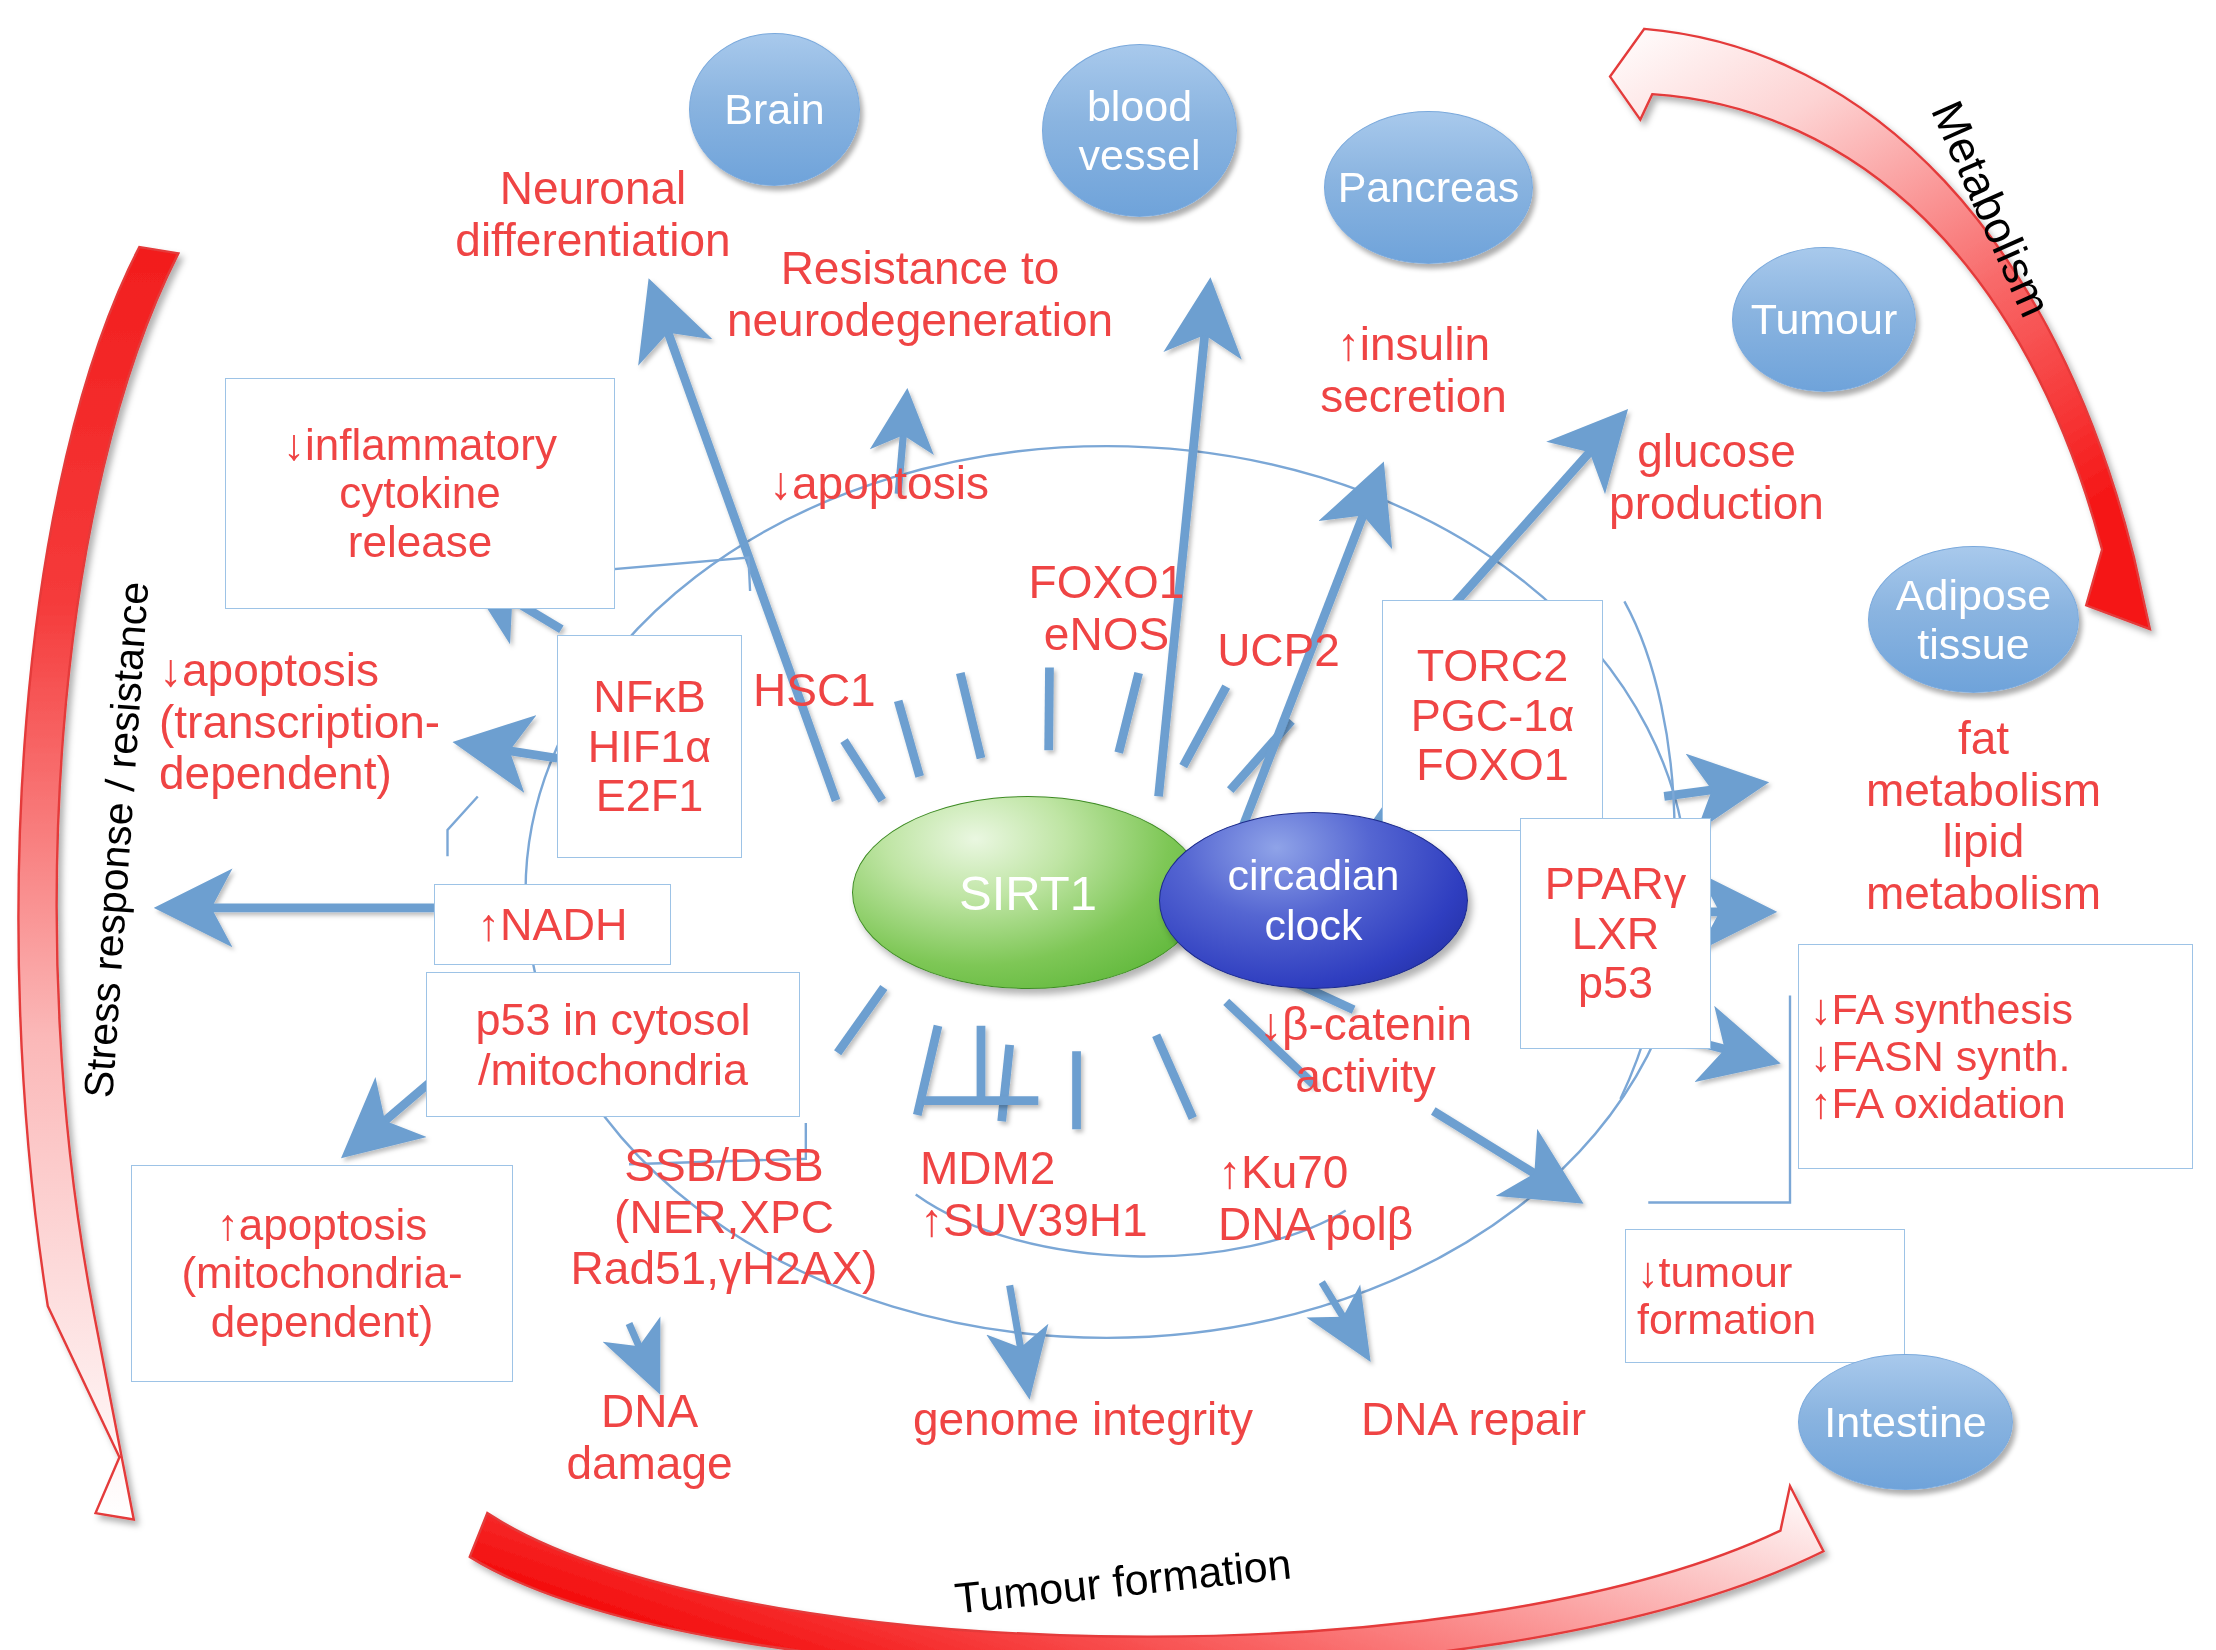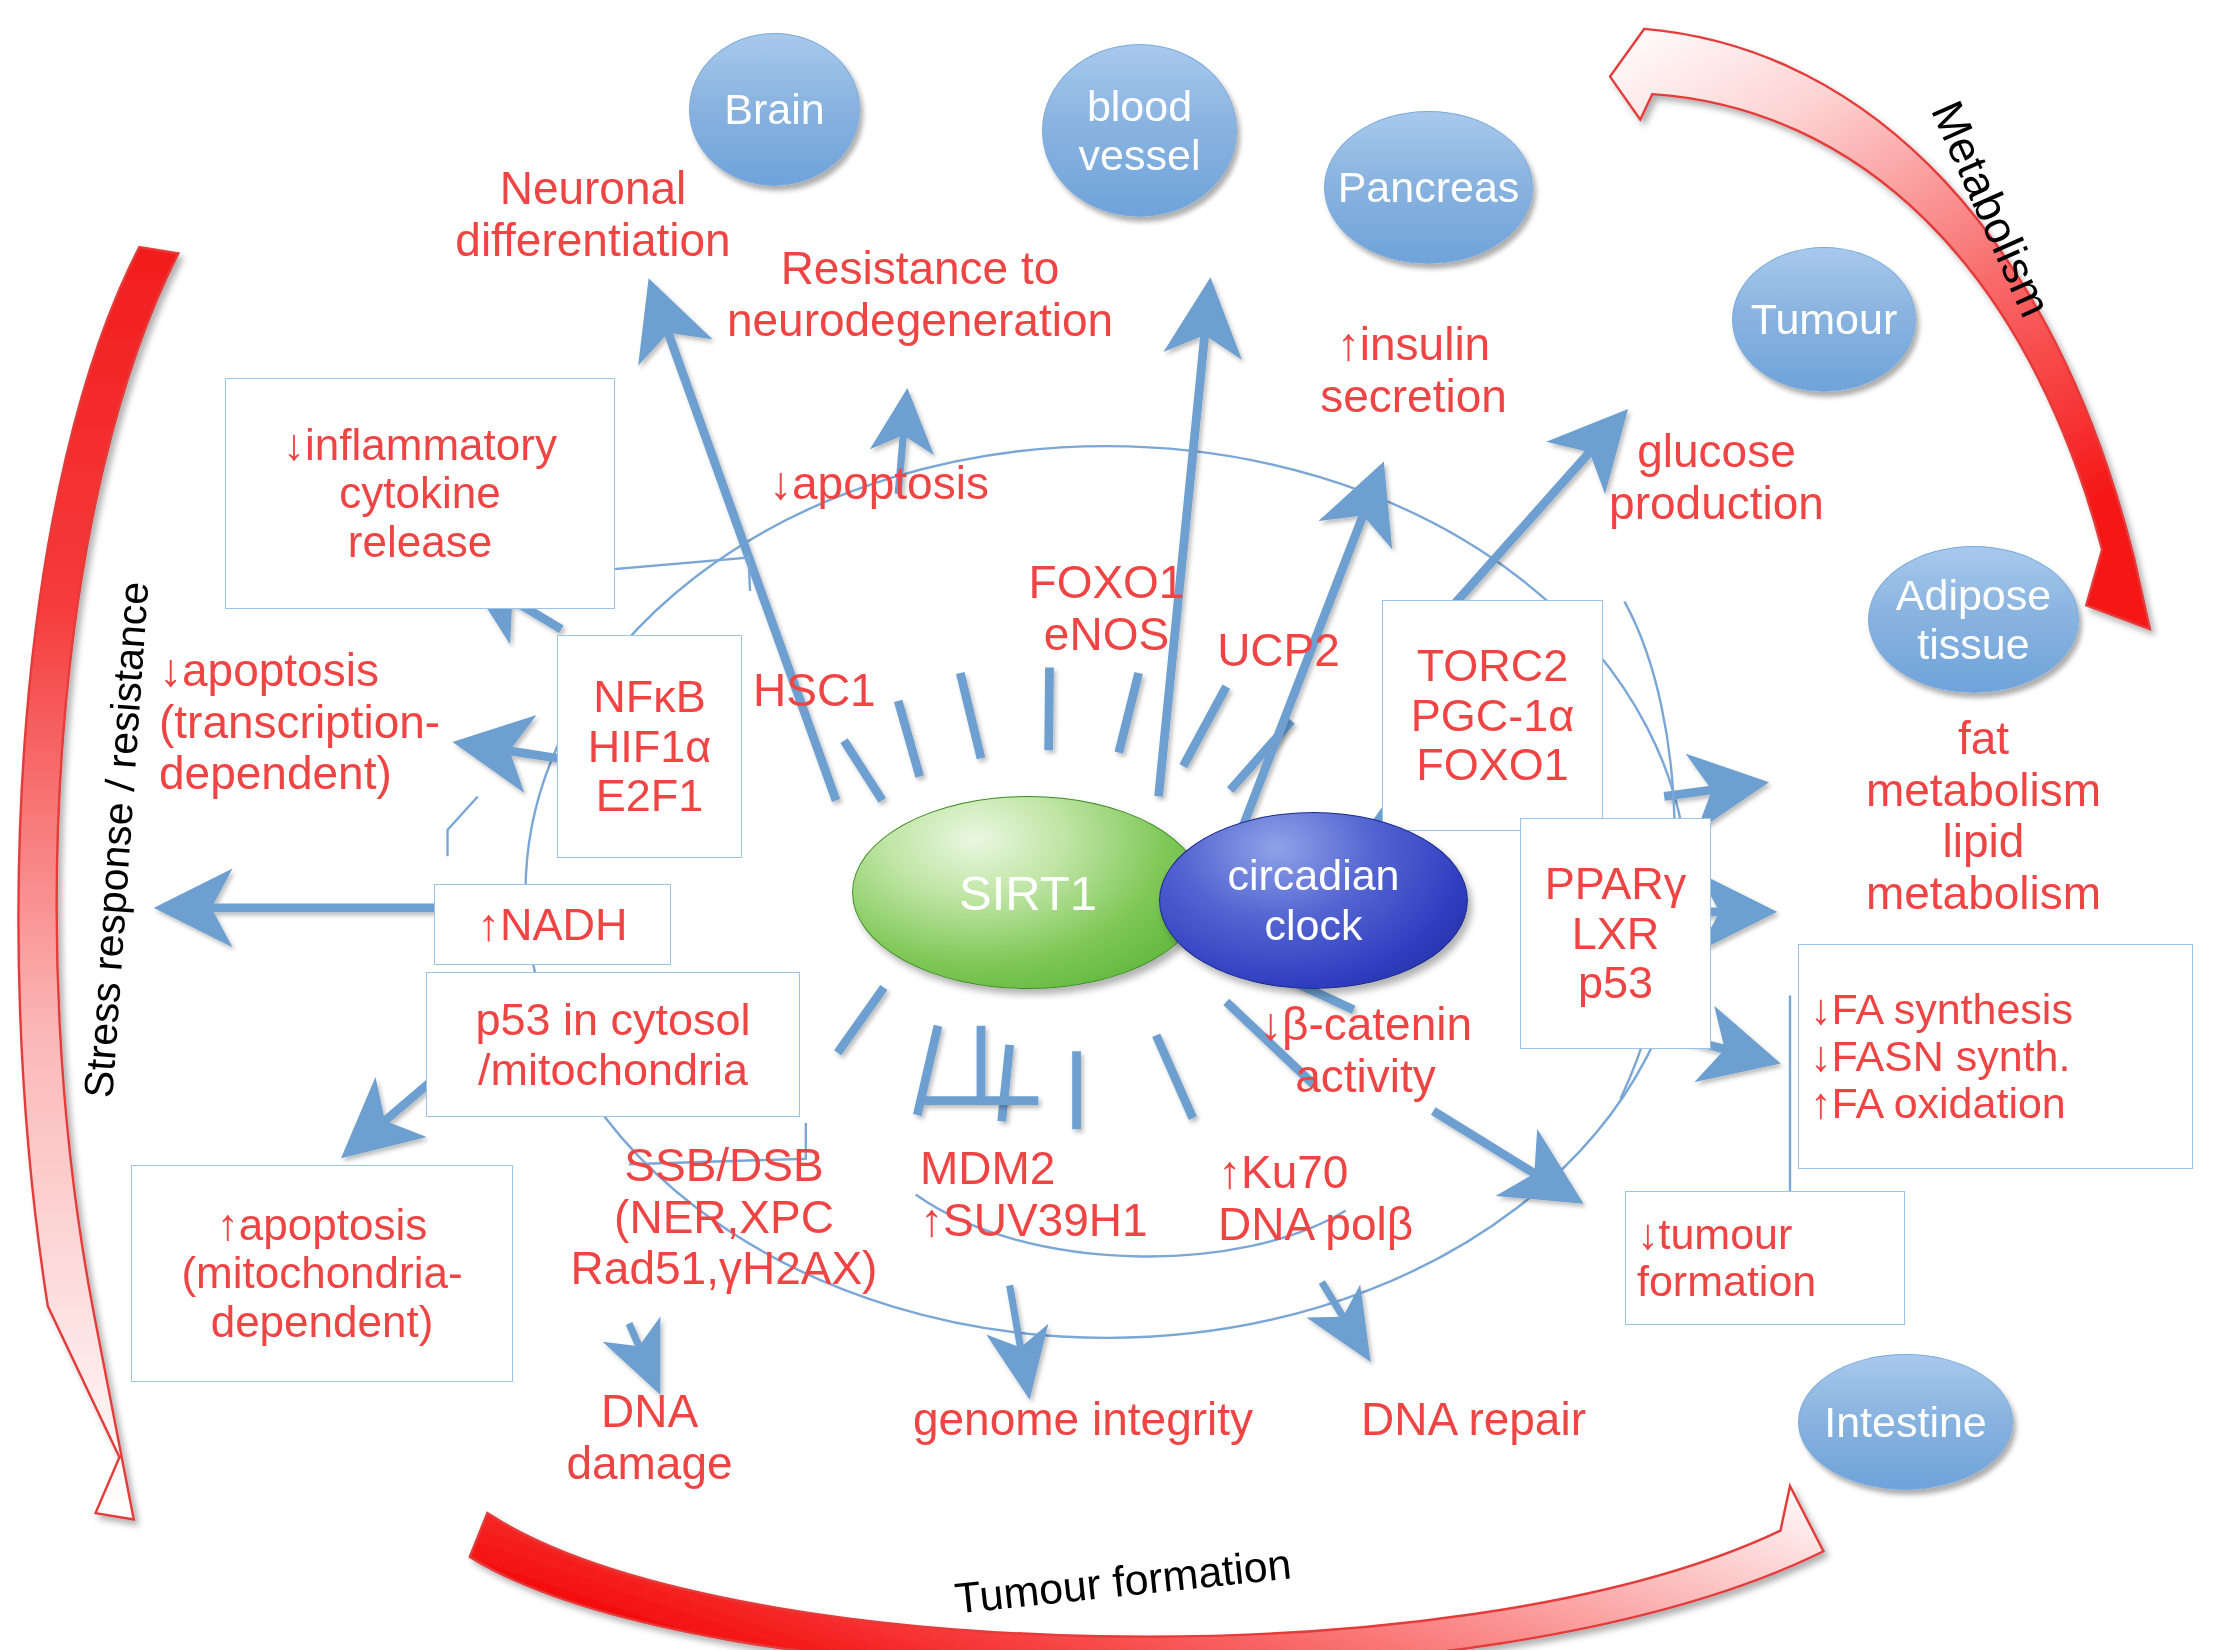--- a/index.html
+++ b/index.html
@@ -256,21 +256,21 @@
 LXR
 p53</span>
   </div>
 
   <div class="box lefttext" style="left:1798px;top:916px;width:395px;height:225px;font-size:43px;">
     <span>↓FA synthesis
 ↓FASN synth.
 ↑FA oxidation</span>
   </div>
 
-  <div class="box lefttext" style="left:1625px;top:1163px;width:280px;height:134px;font-size:43px;">
+  <div class="box lefttext" style="left:1625px;top:1201px;width:280px;height:134px;font-size:43px;">
     <span>↓tumour
 formation</span>
   </div>
 
   <div class="txt ctr" style="left:422px;top:163px;width:342px;font-size:46px;">Neuronal
 differentiation</div>
 
   <div class="txt ctr" style="left:721px;top:243px;width:398px;font-size:46px;">Resistance to
 neurodegeneration</div>
 

